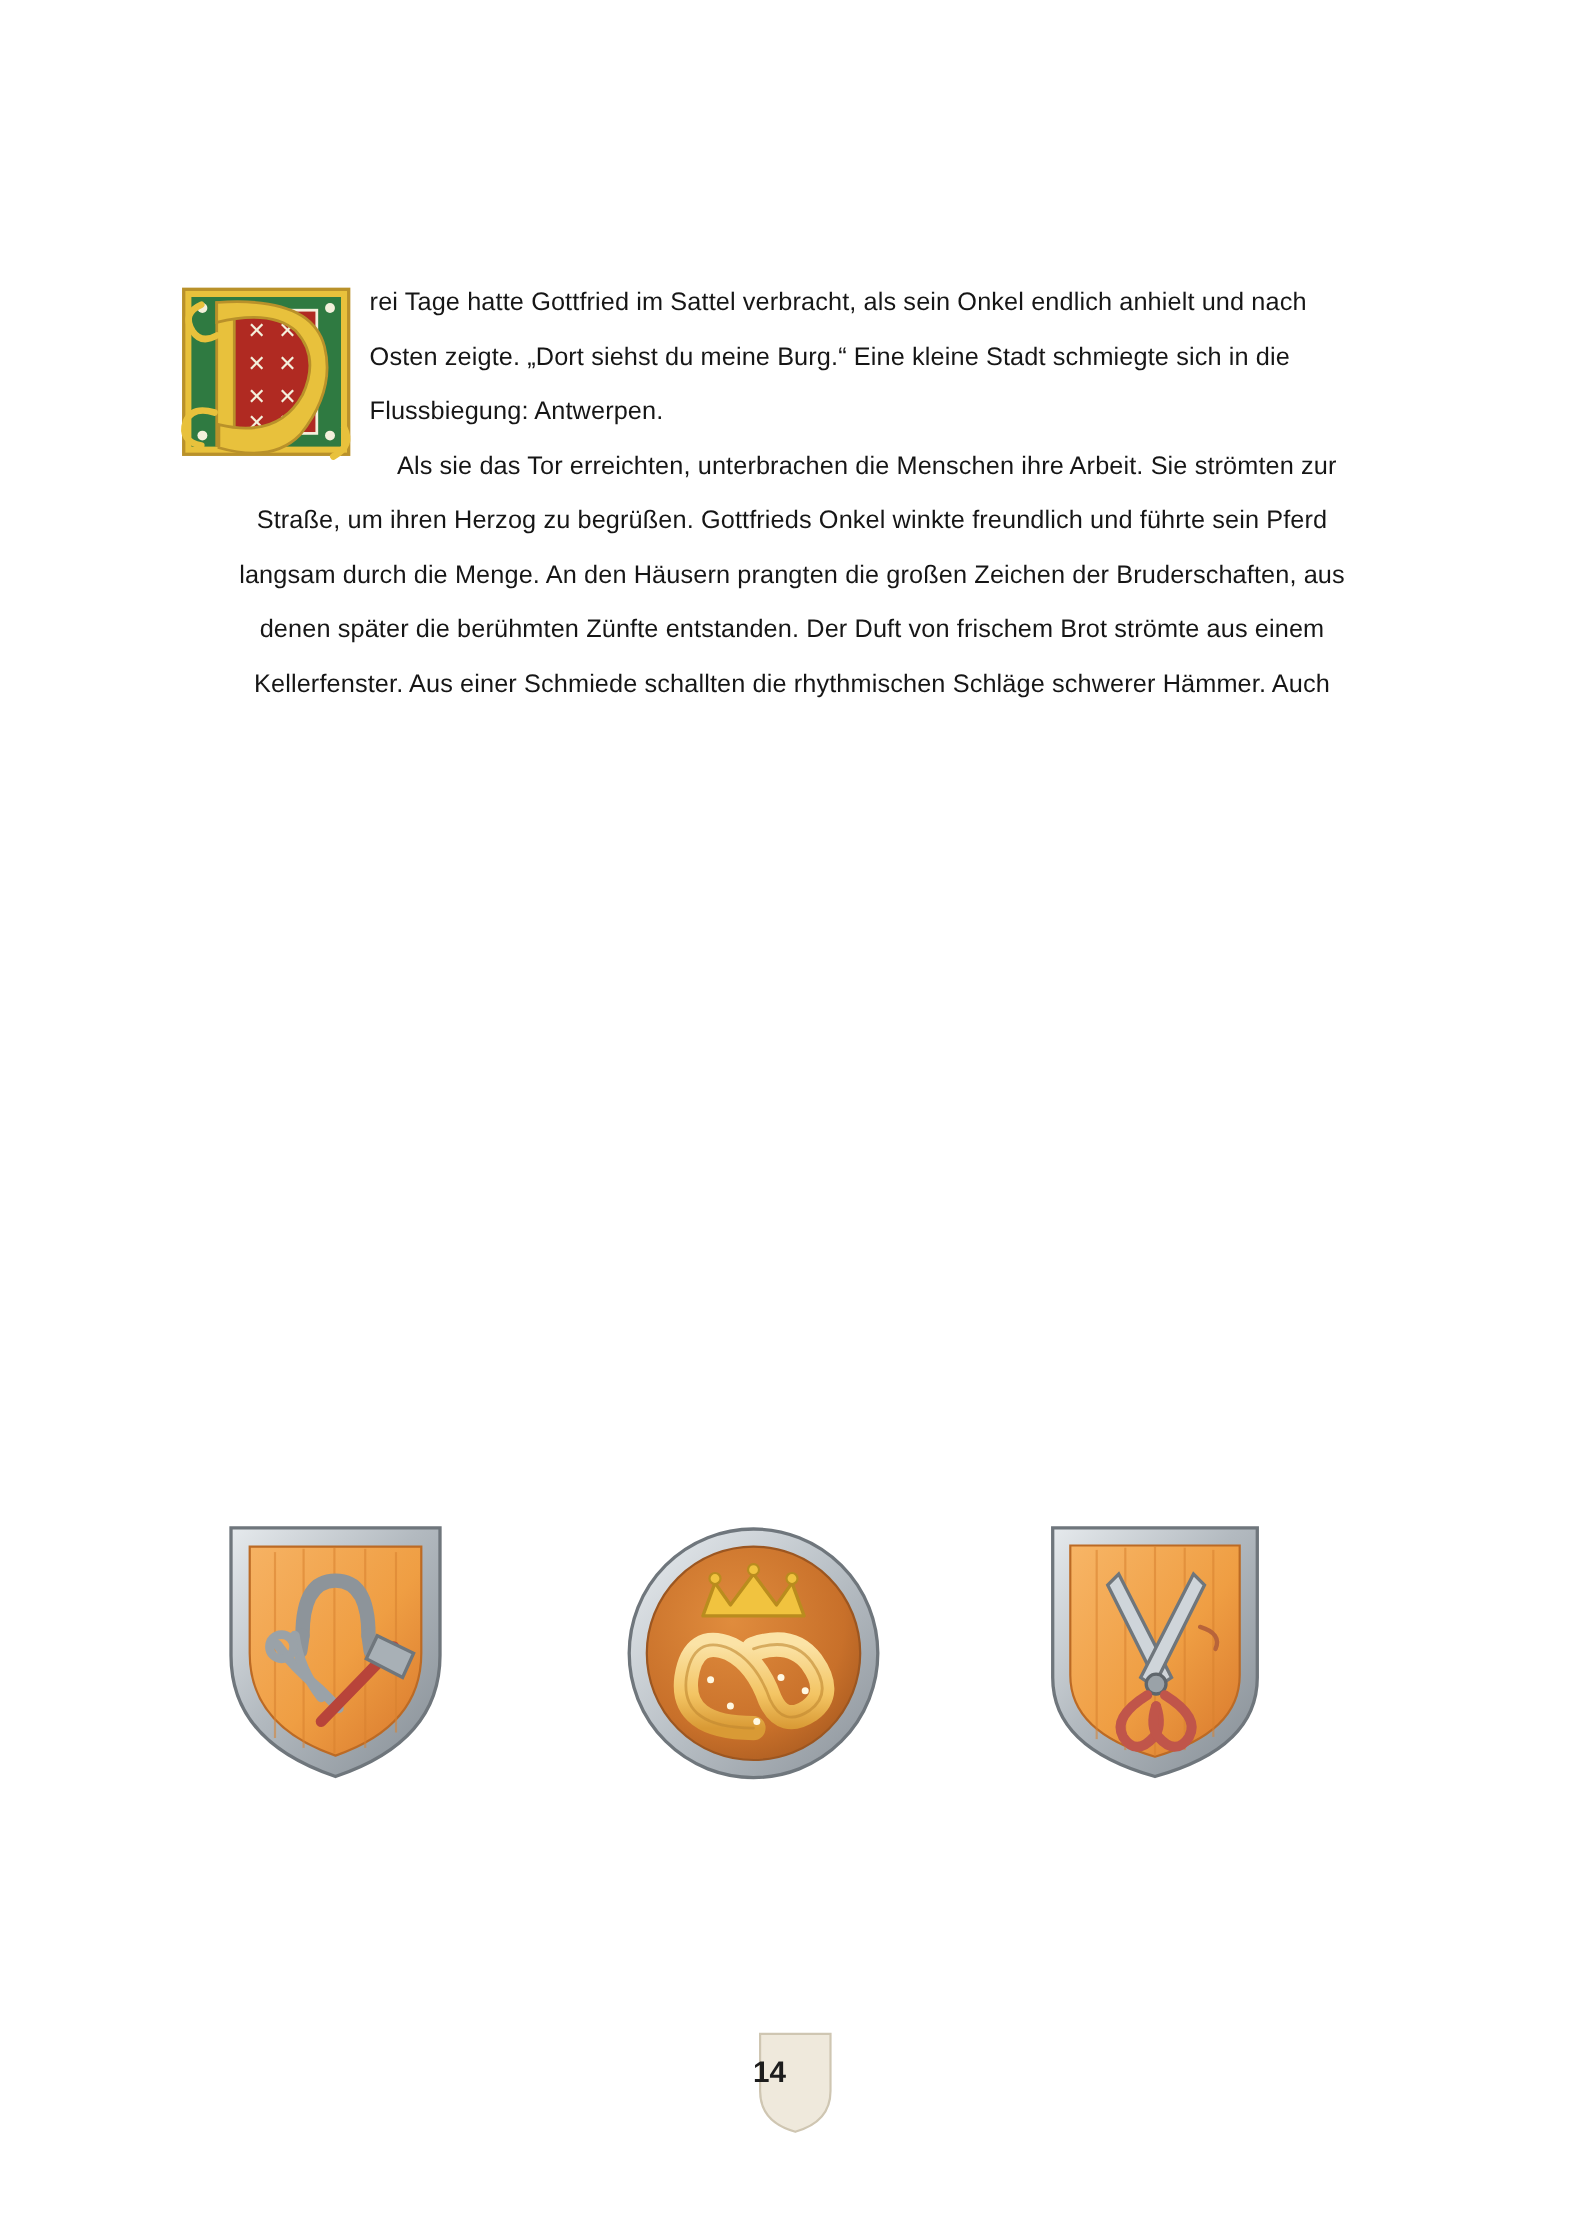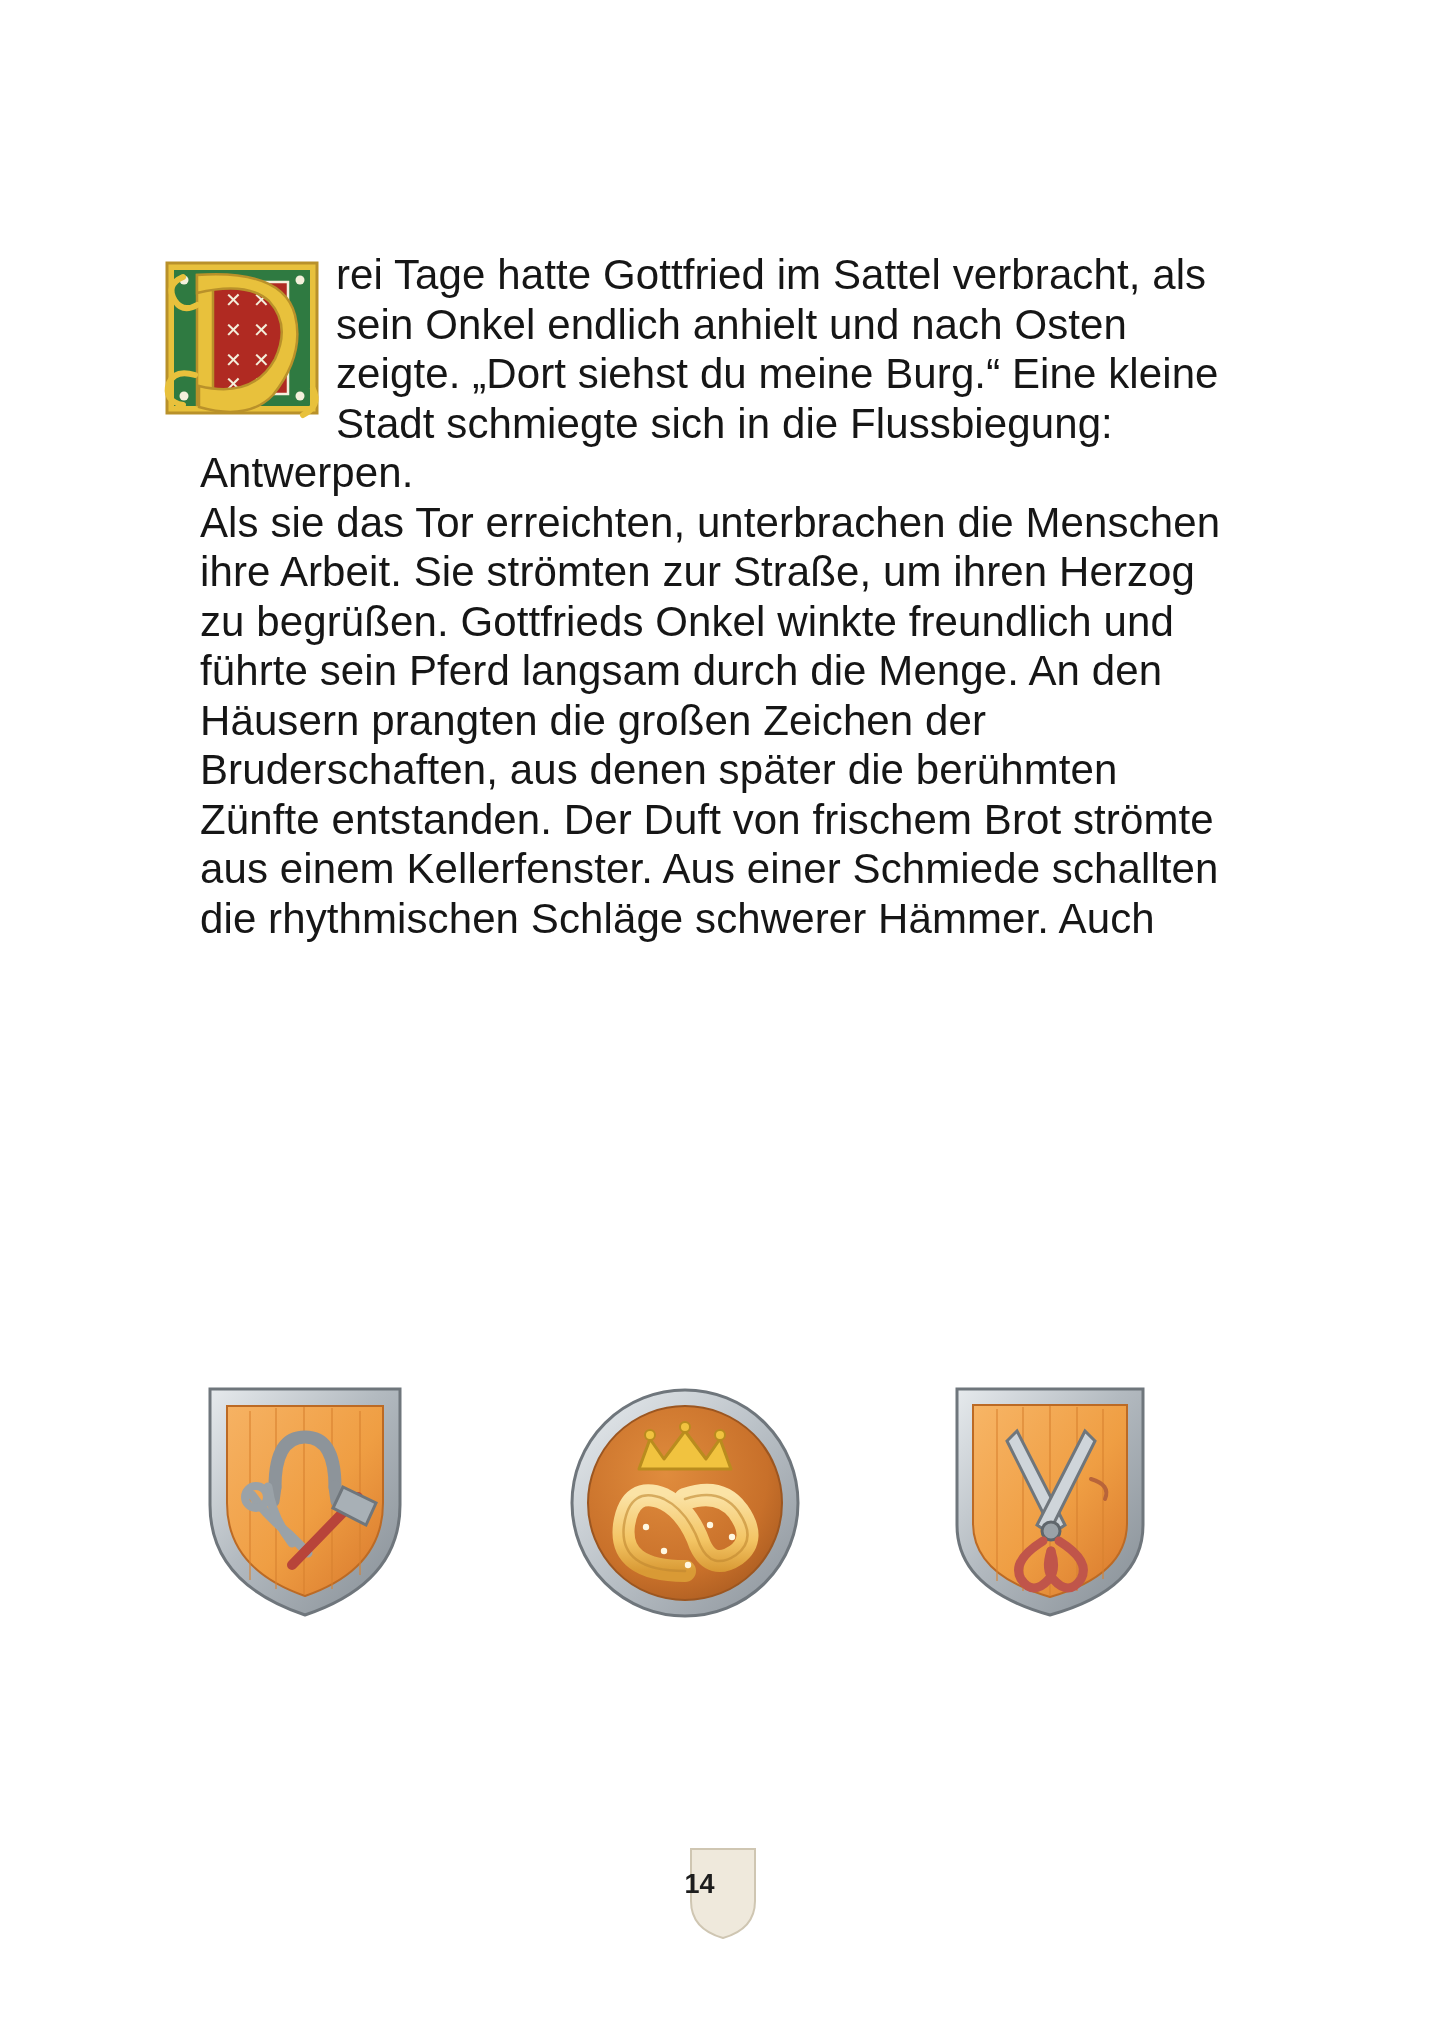--- a/index.html
+++ b/index.html
@@ -35,27 +35,27 @@
     width: 175px;
     height: 175px;
     margin: 5px 8px 0 -47px;
     shape-outside: margin-box;
     position: relative;
   }
 
   .dropcap svg { display: block; }
 
   .para {
-    font-size: 42px;
+    font-size: 23px;
     line-height: 49.5px;
     letter-spacing: 0.1px;
     margin: 0;
     color: #161616;
   }
-  .para + .para { margin-top: 0px; }
+  .para + .para { margin-top: 0px; text-align: center; }
 
   
   .emblems {
     position: absolute;
     left: 180px;
     top: 1375px;
     width: 1080px;
     height: 260px;
   }
   .emblem {

